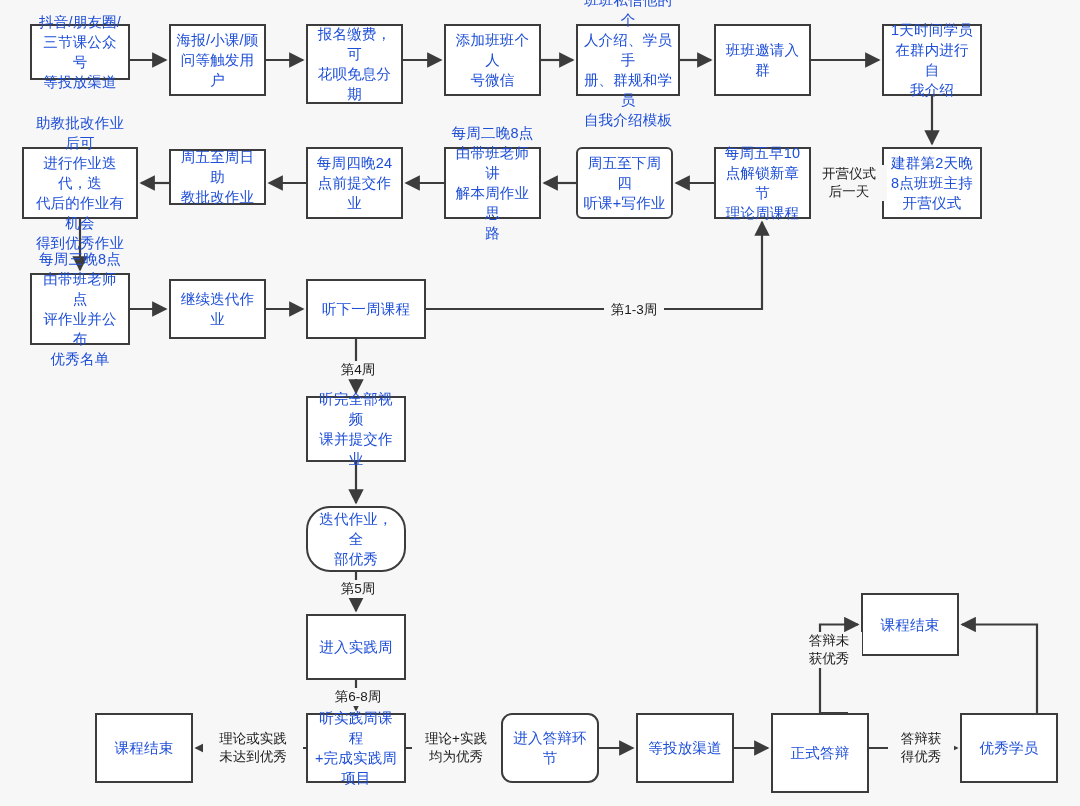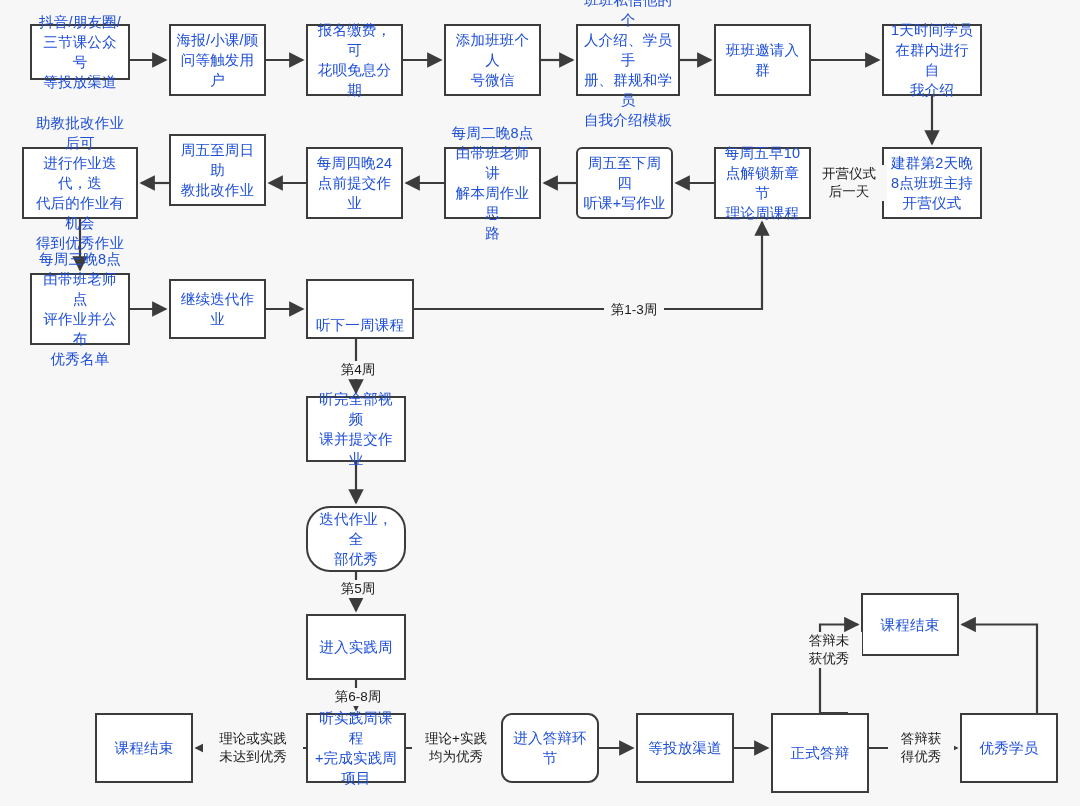--- a/index.html
+++ b/index.html
@@ -94,21 +94,21 @@
       </g>
   </svg>
 
   <div id="node-layer">
       <div class="node" style="left: 30px; top: 24px; width: 100px; height: 56px;">
         <span>抖音/朋友圈/<br>三节课公众号<br>等投放渠道</span>
       </div>
       <div class="node" style="left: 169px; top: 24px; width: 97px; height: 72px;">
         <span>海报/小课/顾<br>问等触发用户</span>
       </div>
-      <div class="node" style="left: 306px; top: 24px; width: 97px; height: 72px;">
+      <div class="node" style="left: 306px; top: 24px; width: 97px; height: 80px;">
         <span>报名缴费，可<br>花呗免息分期</span>
       </div>
       <div class="node" style="left: 444px; top: 24px; width: 97px; height: 72px;">
         <span>添加班班个人<br>号微信</span>
       </div>
       <div class="node" style="left: 576px; top: 24px; width: 104px; height: 72px;">
         <span>班班私信他的个<br>人介绍、学员手<br>册、群规和学员<br>自我介绍模板</span>
       </div>
       <div class="node" style="left: 714px; top: 24px; width: 97px; height: 72px;">
         <span>班班邀请入群</span>
@@ -124,33 +124,33 @@
       </div>
       <div class="node" style="left: 576px; top: 147px; width: 97px; height: 72px; border-radius: 6px;">
         <span>周五至下周四<br>听课+写作业</span>
       </div>
       <div class="node" style="left: 444px; top: 147px; width: 97px; height: 72px;">
         <span>每周二晚8点<br>由带班老师讲<br>解本周作业思<br>路</span>
       </div>
       <div class="node" style="left: 306px; top: 147px; width: 97px; height: 72px;">
         <span>每周四晚24<br>点前提交作业</span>
       </div>
-      <div class="node" style="left: 169px; top: 134px; width: 97px; height: 72px;">
+      <div class="node" style="left: 169px; top: 149px; width: 97px; height: 56px;">
         <span>周五至周日助<br>教批改作业</span>
       </div>
       <div class="node" style="left: 22px; top: 147px; width: 116px; height: 72px;">
         <span>助教批改作业后可<br>进行作业迭代，迭<br>代后的作业有机会<br>得到优秀作业</span>
       </div>
       <div class="node" style="left: 30px; top: 273px; width: 100px; height: 72px;">
         <span>每周三晚8点<br>由带班老师点<br>评作业并公布<br>优秀名单</span>
       </div>
       <div class="node" style="left: 169px; top: 279px; width: 97px; height: 60px;">
         <span>继续迭代作业</span>
       </div>
-      <div class="node" style="left: 306px; top: 279px; width: 108px; height: 60px; align-items: flex-end;">
+      <div class="node" style="left: 306px; top: 279px; width: 120px; height: 60px;">
         <span>听下一周课程</span>
       </div>
       <div class="node" style="left: 306px; top: 396px; width: 100px; height: 66px;">
         <span>听完全部视频<br>课并提交作业</span>
       </div>
       <div class="node" style="left: 306px; top: 506px; width: 100px; height: 66px; border-radius: 24px;">
         <span>迭代作业，全<br>部优秀</span>
       </div>
       <div class="node" style="left: 306px; top: 614px; width: 100px; height: 66px;">
         <span>进入实践周</span>

